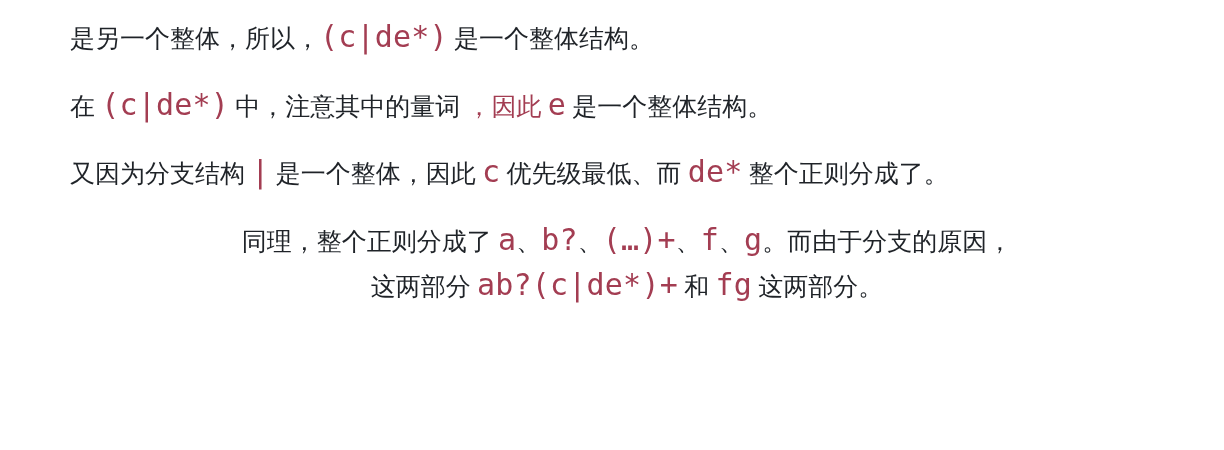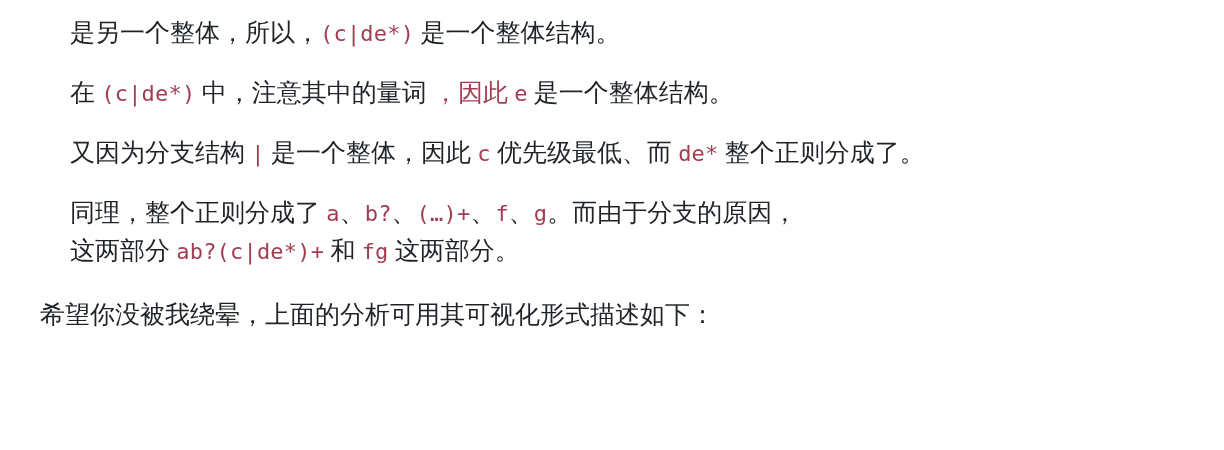--- a/index.html
+++ b/index.html
@@ -26,24 +26,25 @@
     line-height: 1.52;
     color: #1f2328;
     margin: 0 0 22px 0;
     white-space: normal;
   }
   .indent {
     padding-left: 30px;
   }
   .para.last-block {
     margin-bottom: 26px;
+    text-align: center;
   }
   .code {
     font-family: "DejaVu Sans Mono", monospace;
-    font-size: 22px;
+    font-size: 30px;
     color: #a33d52;
     letter-spacing: 0.2px;
   }
   .hl {
     color: #a33d52;
     font-family: Liberation Serif, serif;
   }
   .closing {
     font-size: 25px;
     line-height: 1.5;
@@ -70,15 +71,14 @@
 
   <p class="para indent">
     <span>又因为分支结构 </span><span class="code">|</span><span> 是一个整体，因此 </span><span class="code">c</span><span> 优先级最低、而 </span><span class="code">de*</span><span> 整个正则分成了。</span>
   </p>
 
   <p class="para indent last-block">
     <span>同理，整个正则分成了 </span><span class="code">a</span><span>、</span><span class="code">b?</span><span>、</span><span class="code">(…)+</span><span>、</span><span class="code">f</span><span>、</span><span class="code">g</span><span>。而由于分支的原因，</span>
     <span class="line2"><span>这两部分 </span><span class="code">ab?(c|de*)+</span><span> 和 </span><span class="code">fg</span><span> 这两部分。</span></span>
   </p>
 
-  <p class="closing">希望你没被我绕晕，上面的分析可用其可视化形式描述如下：</p>
 
 </div>
 
 </body></html>

